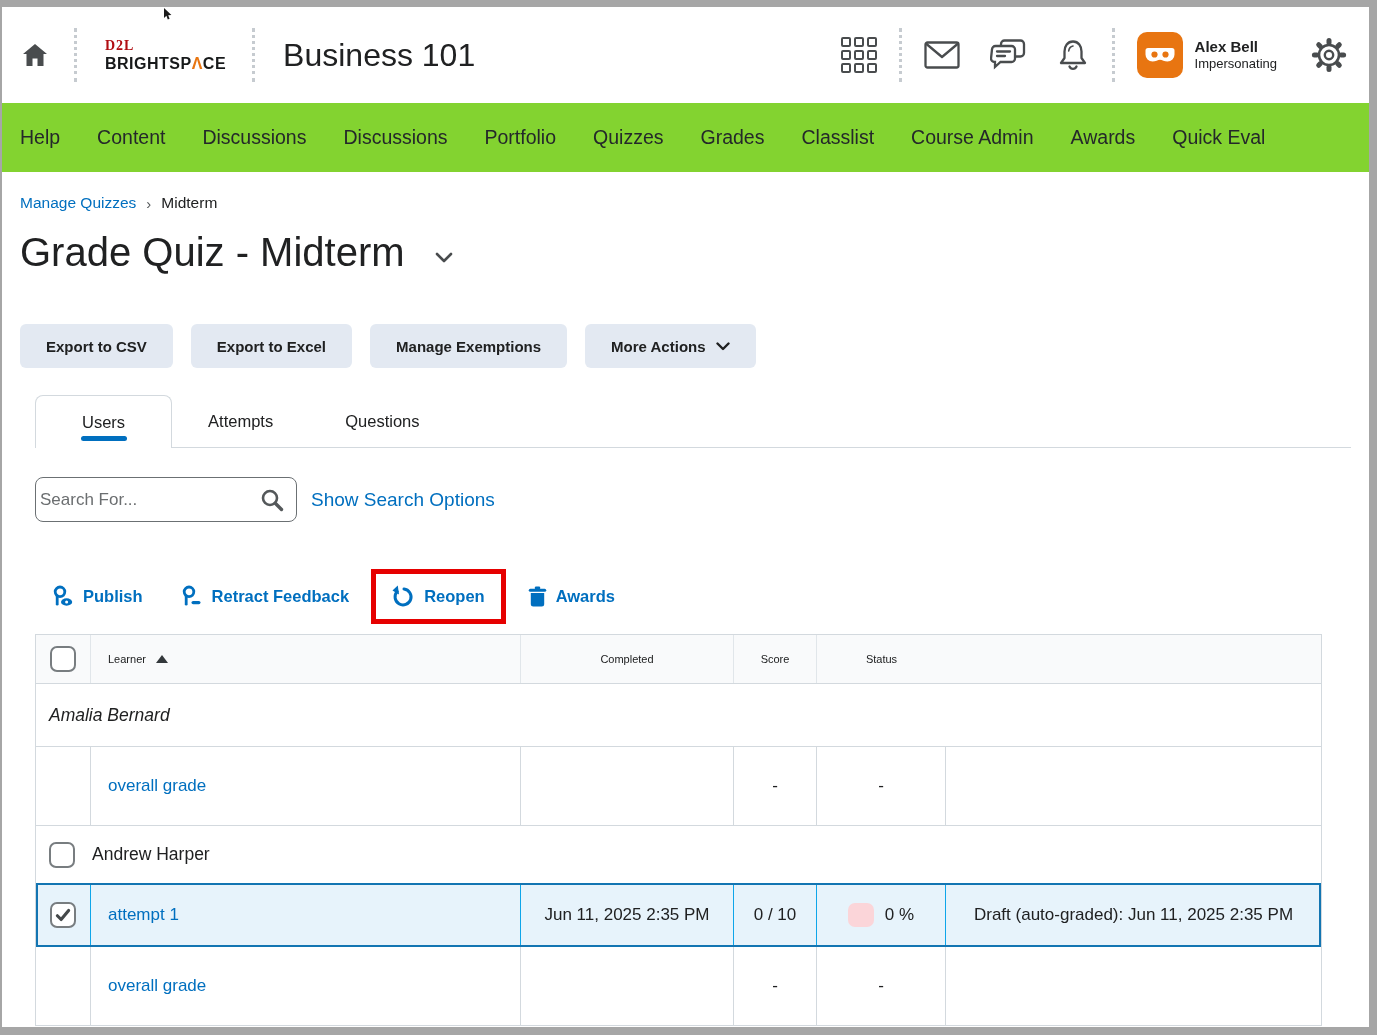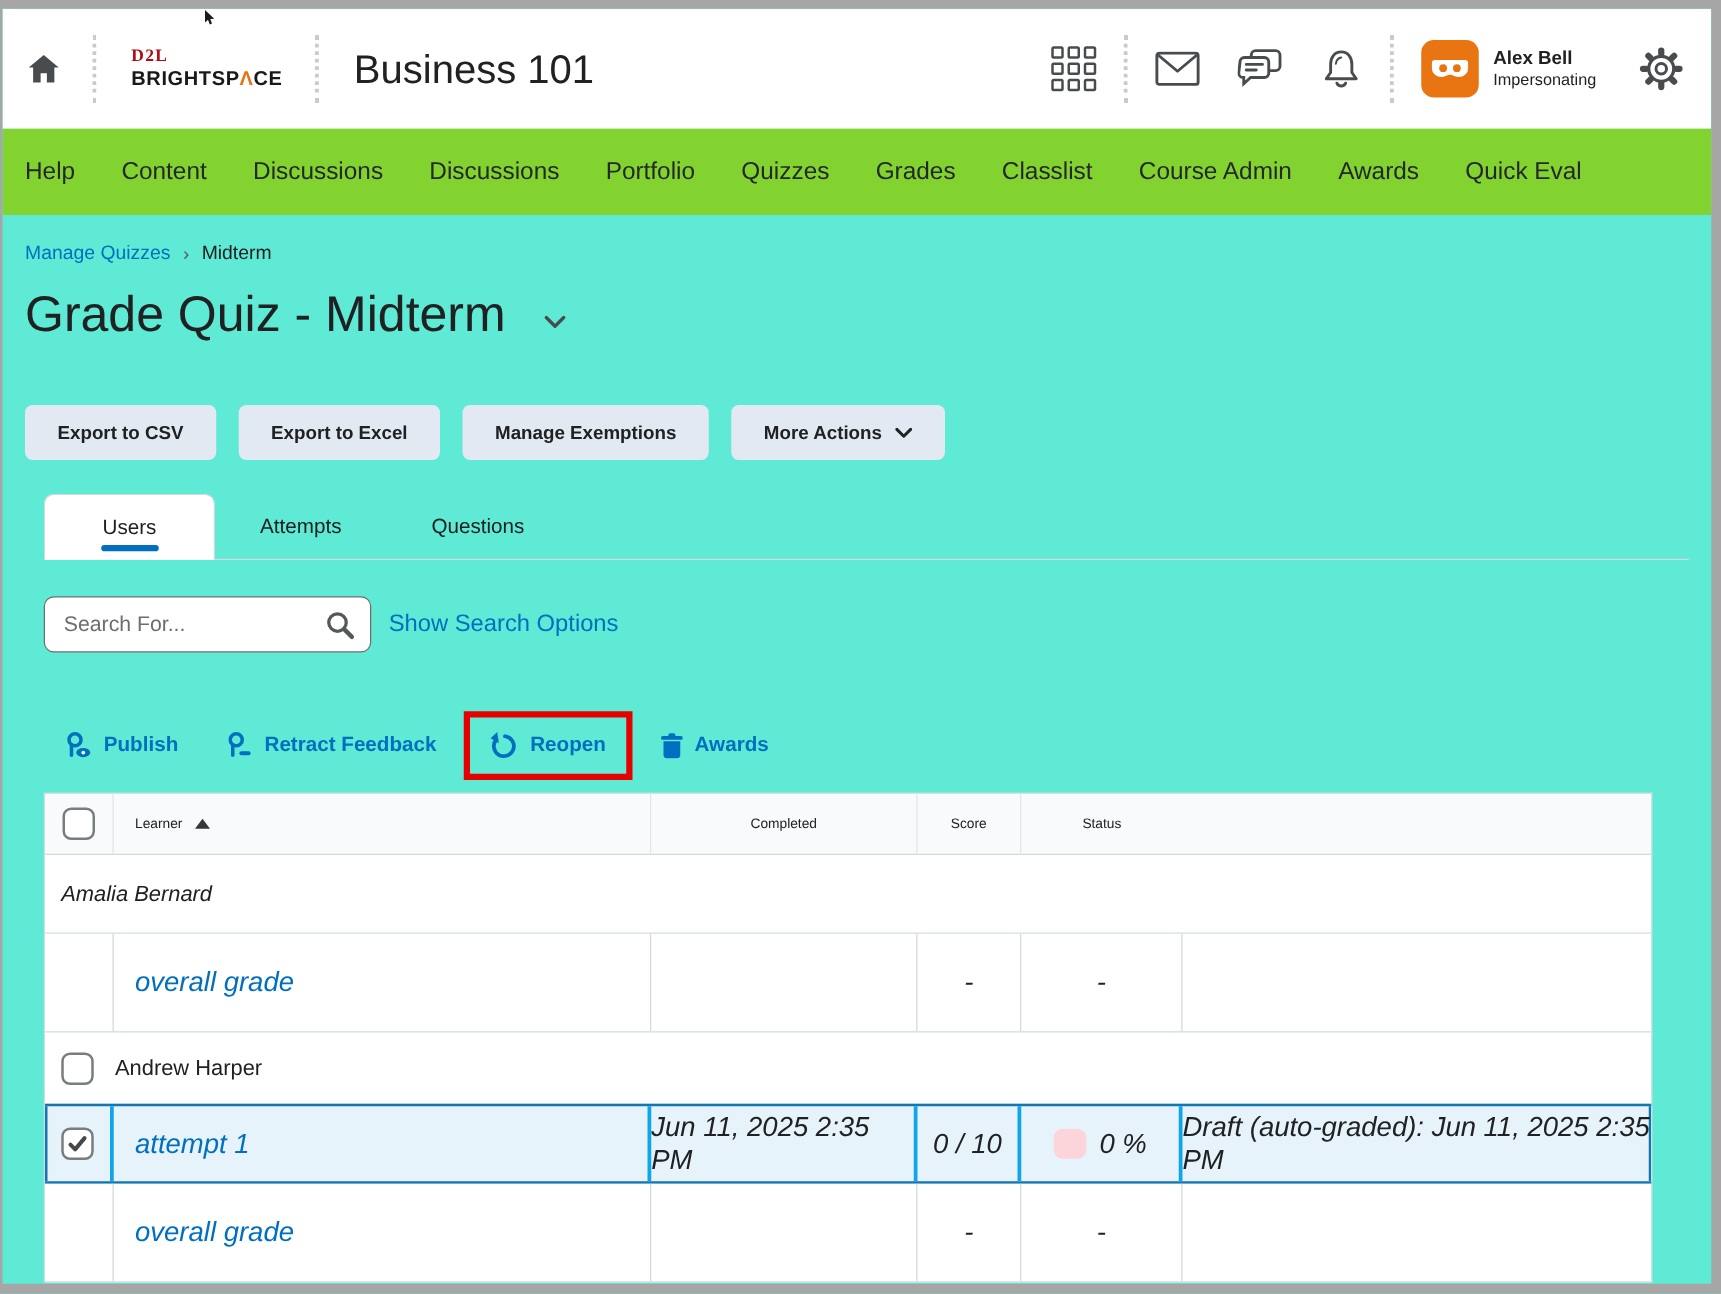--- a/index.html
+++ b/index.html
@@ -1,18 +1,18 @@
 <!DOCTYPE html>
 <html><head>
 <meta charset="utf-8">
 <style>
   * { box-sizing: border-box; margin: 0; padding: 0; }
   html,body { width:1377px; height:1035px; }
   body { background:#A6A6A6; font-family:"Liberation Sans", sans-serif; position:relative; overflow:hidden; }
-  .window { position:absolute; top:7px; left:2px; width:1367px; height:1020px; background:#5eead4; overflow:hidden; }
+  .window { position:absolute; top:7px; left:2px; width:1367px; height:1020px; background:#ffffff; overflow:hidden; }
 
   
   .hdr { height:96px; display:flex; align-items:center; padding:0 22px 0 18px; background:#fff; }
   .vdots { height:54px; border-left:3px dotted #C6CBD0; margin:0 0; }
   .home-btn { width:30px; display:flex; align-items:center; justify-content:center; cursor:pointer; }
   .logo { margin-left:28px; line-height:1; cursor:pointer; }
   .logo .d2l { font-family:"Liberation Serif", serif; font-weight:700; font-size:14px; color:#B00D12; letter-spacing:1px; }
   .logo .brand { font-size:16px; font-weight:700; color:#17191A; letter-spacing:.5px; margin-top:3px; }
   .logo .brand .acc { color:#E87511; }
   .hdr .vd1 { margin-left:24px; }
@@ -47,21 +47,21 @@
   .btnrow { margin-top:46px; display:flex; gap:18px; }
   .btn { height:44px; background:#E3E9F2; border:none; border-radius:6px; padding:0 26px; font-family:"Liberation Sans",sans-serif;
          font-size:15px; font-weight:600; color:#202122; cursor:pointer; display:flex; align-items:center; gap:10px; }
 
   .tabstrip { margin:27px 0 0 15px; display:flex; align-items:flex-end; border-bottom:1px solid #D3D9DE; height:53px; }
   .tab { font-size:16.5px; color:#202122; padding:0 36px; height:52px; display:flex; align-items:center; cursor:pointer; position:relative; }
   .tab.active { border:1px solid #D3D9DE; border-bottom:none; border-radius:8px 8px 0 0; background:#fff; height:53px; margin-bottom:-1px; padding:0 46px; }
   .tab.active::after { content:""; position:absolute; left:50%; transform:translateX(-50%); bottom:7px; width:46px; height:5px; border-radius:3px; background:#006FBF; }
 
   .searchrow { margin:29px 0 0 15px; display:flex; align-items:center; height:45px; }
-  .searchbox { width:262px; height:45px; border:1px solid #6B7073; border-radius:8px; display:flex; align-items:center; padding:0 12px 0 15px; background:#fff; }
+  .searchbox { width:262px; height:45px; border:1px solid #6B7073; border-radius:8px; display:flex; align-items:center; padding:0 12px 0 4px; background:#fff; }
   .searchbox input { border:none; outline:none; flex:1; font-size:17px; color:#202122; font-family:"Liberation Sans",sans-serif; min-width:0; }
   .searchbox input::placeholder { color:#6B6E70; opacity:1; }
   .search-opts { margin-left:14px; font-size:19px; color:#006FBF; text-decoration:none; cursor:pointer; }
 
   .actrow { margin:45px 0 0 32px; display:flex; align-items:center; height:58px; }
   .act { display:flex; align-items:center; gap:9px; color:#006FBF; font-weight:700; font-size:16.5px; cursor:pointer; text-decoration:none; white-space:nowrap; }
   .act + .act { margin-left:38px; }
   .reopen-wrap { border:5px solid #E60000; padding:11px 16px; margin-left:22px; display:flex; align-items:center; }
   .reopen-wrap + .act { margin-left:22px; }
 
@@ -72,29 +72,29 @@
   .thead .cell { height:100%; display:flex; align-items:center; justify-content:center; border-right:1px solid #E1E6EA; }
   .thead .cell:last-child { border-right:none; }
   .thead .learner-h { justify-content:flex-start; padding-left:17px; gap:10px; cursor:pointer; }
   .tri-up { width:0; height:0; border-left:6px solid transparent; border-right:6px solid transparent; border-bottom:8px solid #33383B; }
 
   .grow { border-bottom:1px solid #D3D9DE; display:flex; align-items:center; font-size:17.5px; color:#202122; padding-left:13px; background:#fff; }
   .grow.h63 { height:63px; } .grow.h57 { height:57px; border-bottom:none; }
   .grow .name { margin-left:17px; }
   .grow.noCheck .name { margin-left:0;font-style:italic; }
 
-  .drow { border-bottom:1px solid #D3D9DE; font-size:22px; color:#202122; background:#fff;font-style:italic; }
+  .drow { border-bottom:1px solid #D3D9DE; font-size:17px; color:#202122; background:#fff; }
   .drow.h79 { height:79px; } .drow.h64 { height:64px; }
   .drow .cell { height:100%; display:flex; align-items:center; justify-content:center; border-right:1px solid #D3D9DE; }
   .drow .cell:last-child { border-right:none; }
   .drow .lcell { justify-content:flex-start; padding-left:17px; }
   .drow a { color:#006FBF; text-decoration:none; cursor:pointer; }
   .drow.selected { background:#E7F3FB; border-top:2px solid #1375B2; border-bottom:2px solid #1375B2;
                    box-shadow:inset 2px 0 0 #1375B2, inset -2px 0 0 #1375B2; }
-  .drow.selected .cell { border-right:3px solid #0ea5e9; }
+  .drow.selected .cell { border-right:1px solid #0ea5e9; }
   .drow.selected .cell:last-child { border-right:none; }
 
   .cbox { width:26px; height:26px; border:2px solid #787D80; border-radius:7px; background:#fff; display:flex; align-items:center; justify-content:center; cursor:pointer; flex:0 0 auto; }
   .pill { width:26px; height:24px; border-radius:7px; background:#FBD5D9; margin-right:11px; }
 
   .cursor-mark { position:absolute; left:163px; top:8px; z-index:10; }
   svg { display:block; }
 </style>
 </head>
 <body>

